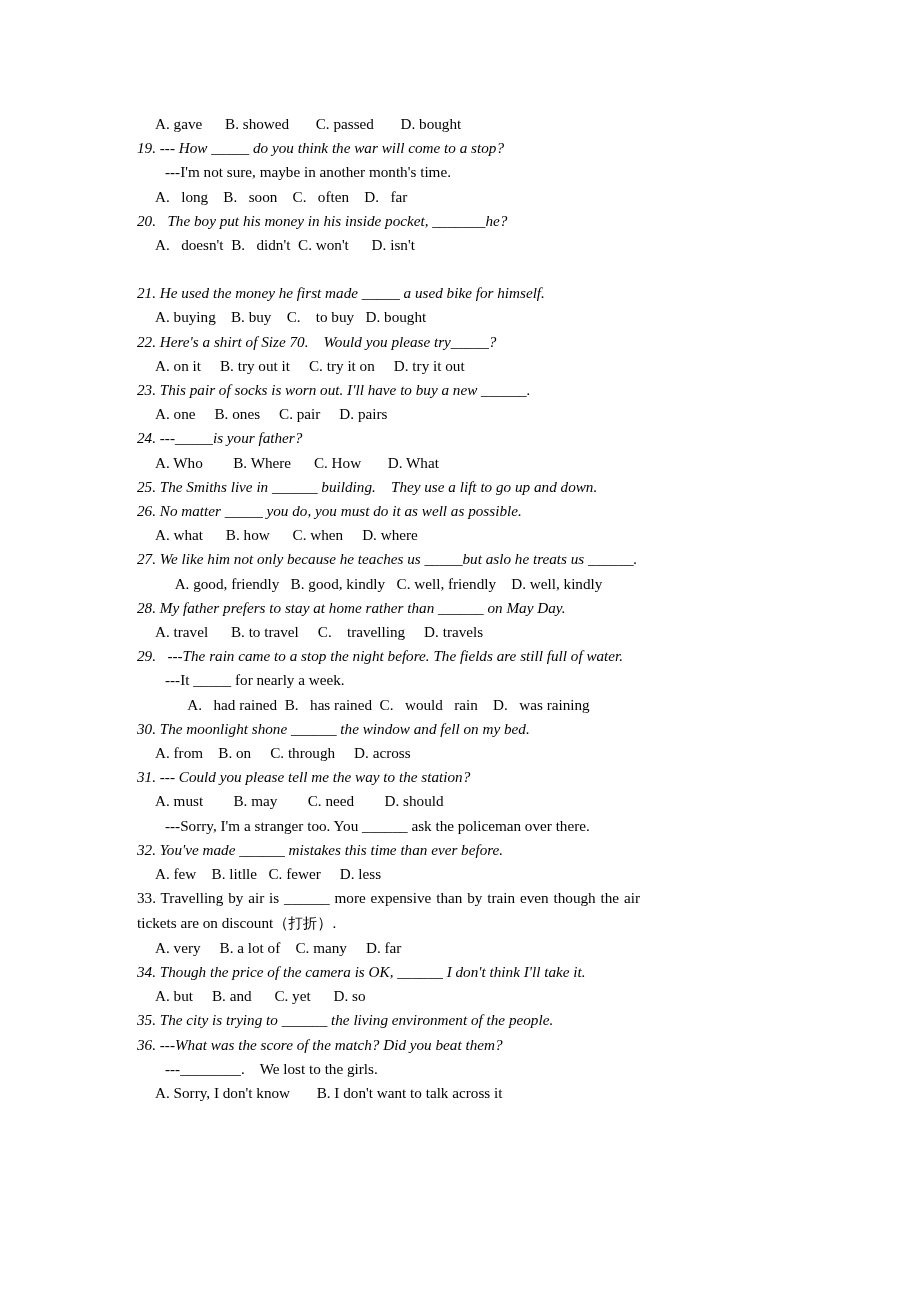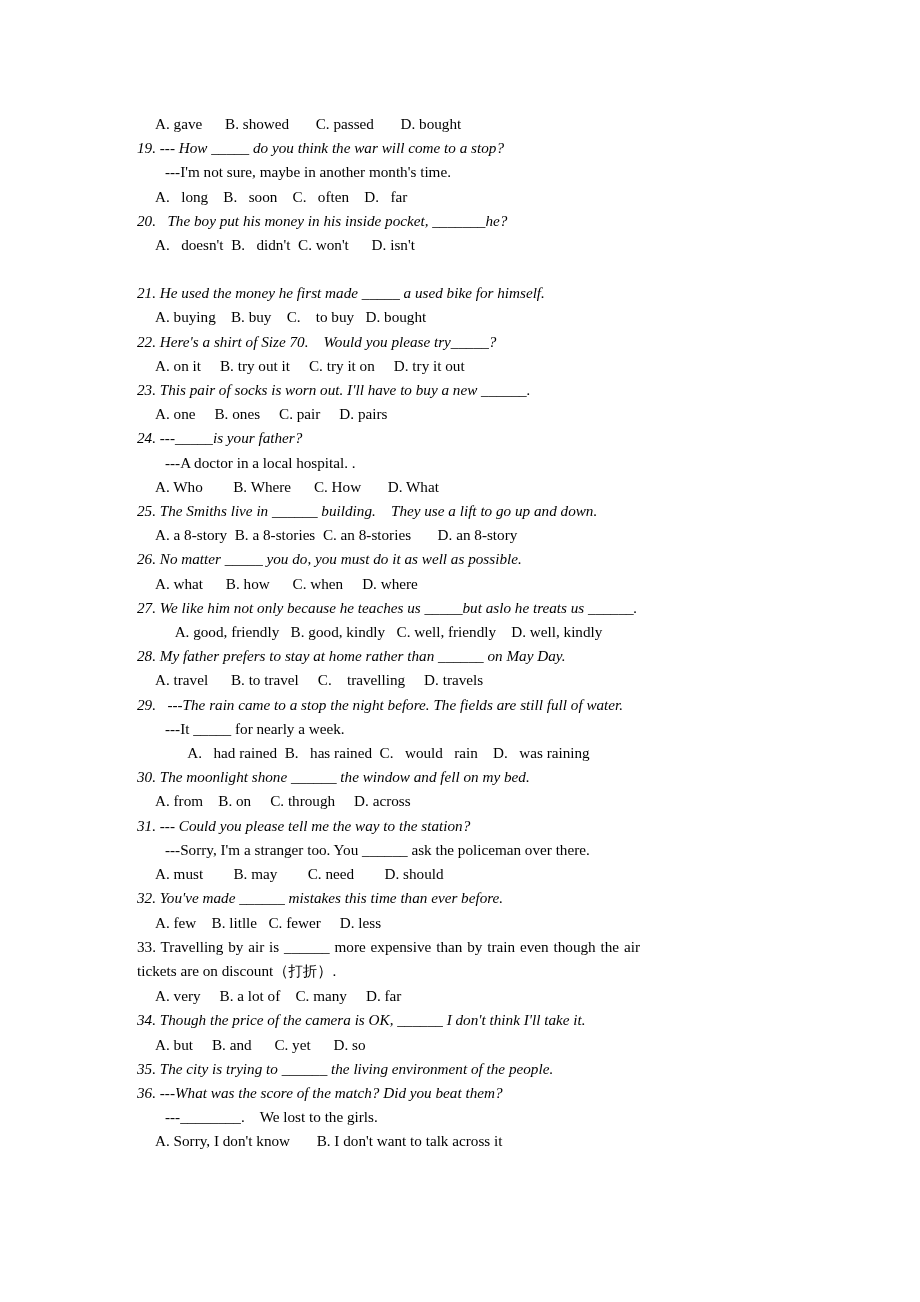--- a/index.html
+++ b/index.html
@@ -72,45 +72,43 @@
     <p class="line stem">21. He used the money he first made _____ a used bike for himself.</p>
     <p class="line options">A. buying    B. buy    C.    to buy   D. bought</p>
 
     <p class="line stem">22. Here's a shirt of Size 70.    Would you please try_____?</p>
     <p class="line options">A. on it     B. try out it     C. try it on     D. try it out</p>
 
     <p class="line stem">23. This pair of socks is worn out. I'll have to buy a new ______.</p>
     <p class="line options">A. one     B. ones     C. pair     D. pairs</p>
 
     <p class="line stem">24. ---_____is your father?</p>
-    <p class="line reply">---A doctor in a local hospital. .</p>
     <p class="line options">A. Who        B. Where      C. How       D. What</p>
 
     <p class="line stem">25. The Smiths live in ______ building.    They use a lift to go up and down.</p>
-    <p class="line options">A. a 8-story  B. a 8-stories  C. an 8-stories       D. an 8-story</p>
 
     <p class="line stem">26. No matter _____ you do, you must do it as well as possible.</p>
     <p class="line options">A. what      B. how      C. when     D. where</p>
 
     <p class="line stem">27. We like him not only because he teaches us _____but aslo he treats us ______.</p>
     <p class="line options-flush">A. good, friendly   B. good, kindly   C. well, friendly    D. well, kindly</p>
 
     <p class="line stem">28. My father prefers to stay at home rather than ______ on May Day.</p>
     <p class="line options">A. travel      B. to travel     C.    travelling     D. travels</p>
 
     <p class="line stem">29.   ---The rain came to a stop the night before. The fields are still full of water.</p>
     <p class="line reply">---It _____ for nearly a week.</p>
     <p class="line options-flush">A.   had rained  B.   has rained  C.   would   rain    D.   was raining</p>
 
     <p class="line stem">30. The moonlight shone ______ the window and fell on my bed.</p>
     <p class="line options">A. from    B. on     C. through     D. across</p>
 
     <p class="line stem">31. --- Could you please tell me the way to the station?</p>
+    <p class="line options">A. must        B. may        C. need        D. should</p>
     <p class="line reply">---Sorry, I'm a stranger too. You ______ ask the policeman over there.</p>
-    <p class="line options">A. must        B. may        C. need        D. should</p>
 
     <p class="line stem">32. You've made ______ mistakes this time than ever before.</p>
     <p class="line options">A. few    B. litlle   C. fewer     D. less</p>
 
     <p class="line stem-justify"><span>33. Travelling by air is ______ more expensive than by train even though the air tickets are on discount（</span><span class="cjk">打折</span><span>）.</span></p>
     <p class="line options">A. very     B. a lot of    C. many     D. far</p>
 
     <p class="line stem">34. Though the price of the camera is OK, ______ I don't think I'll take it.</p>
     <p class="line options">A. but     B. and      C. yet      D. so</p>
 

